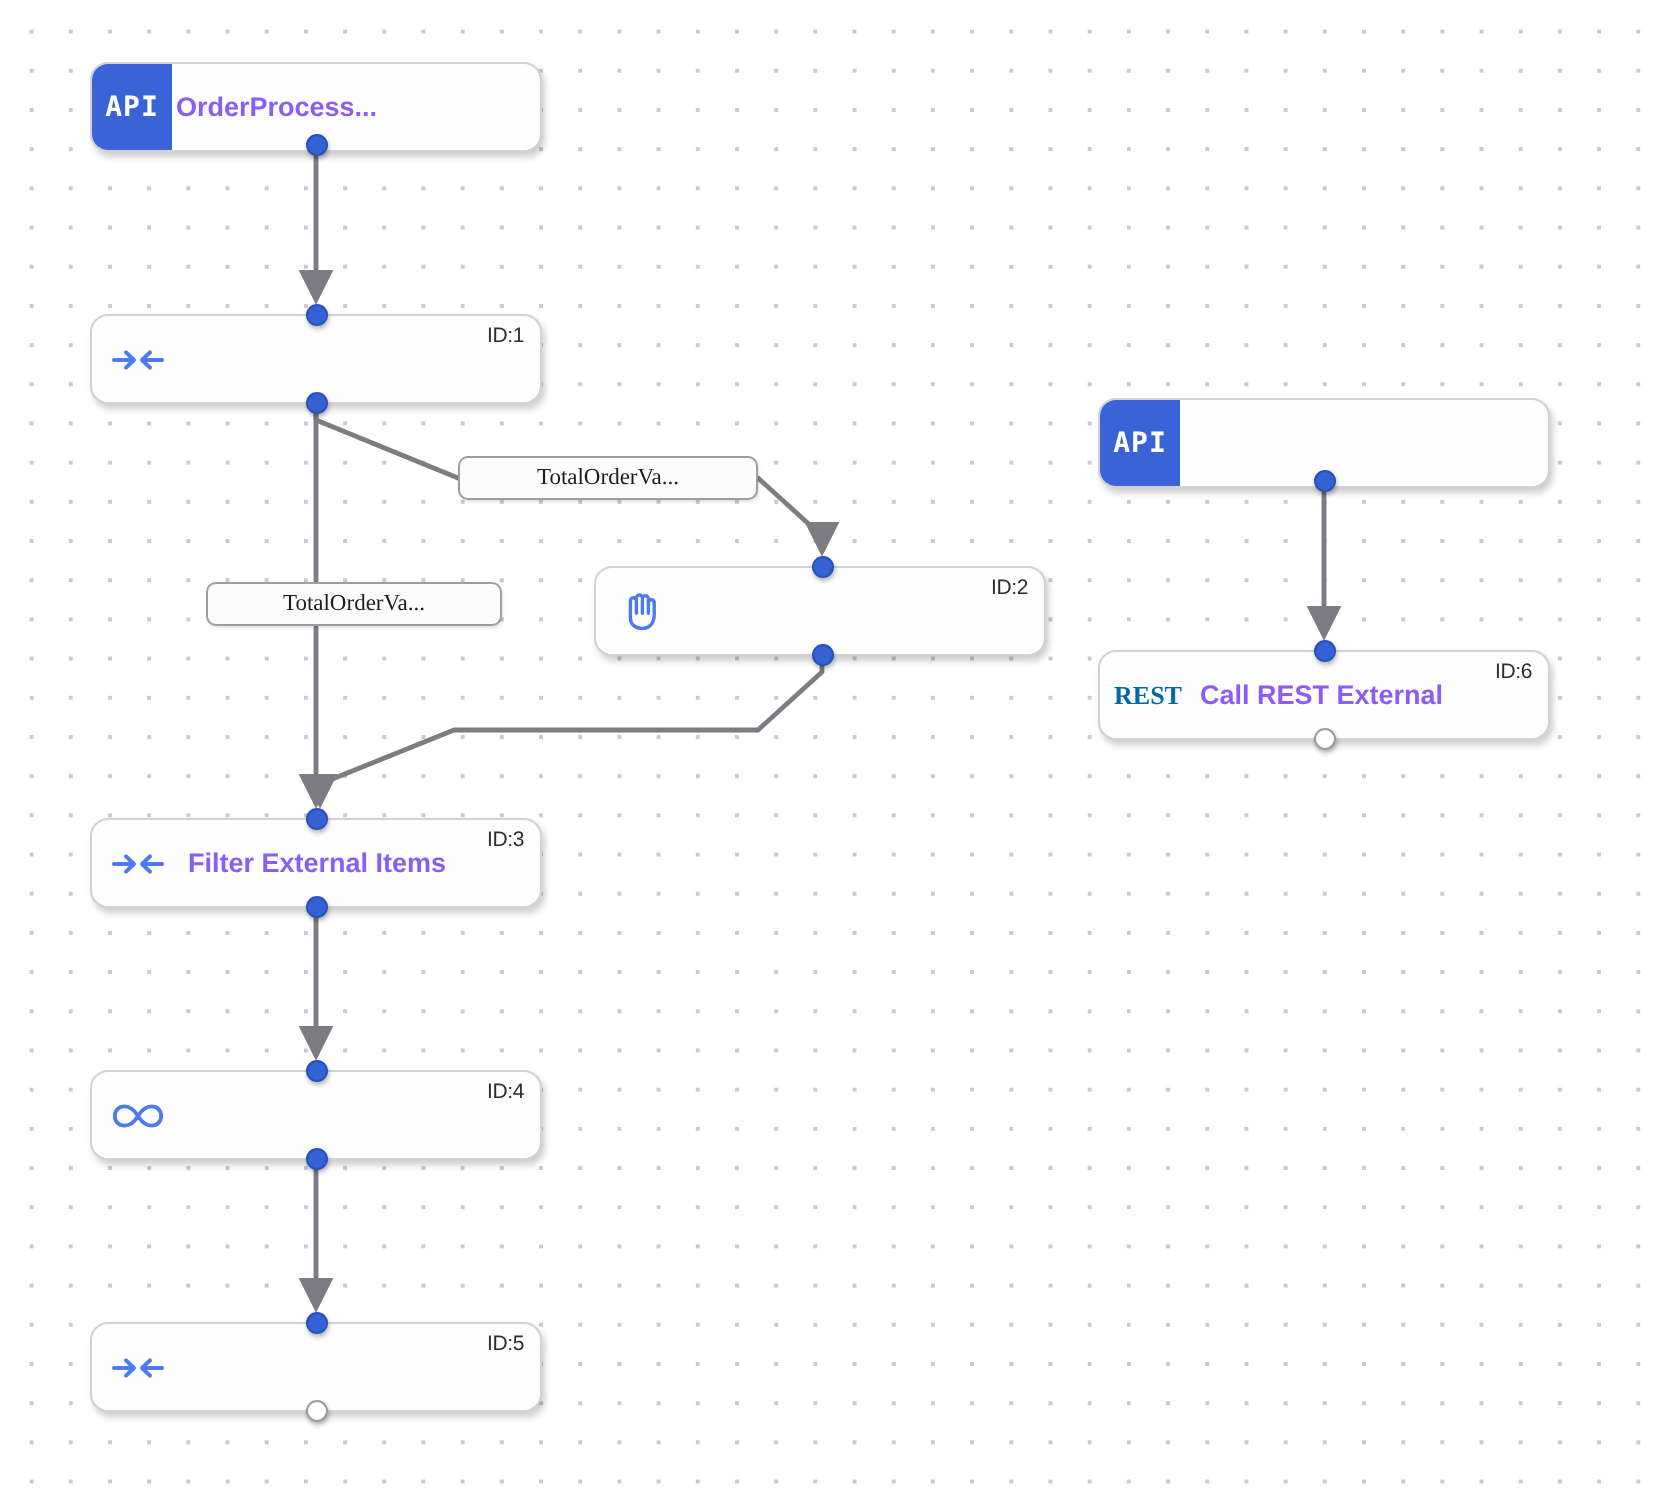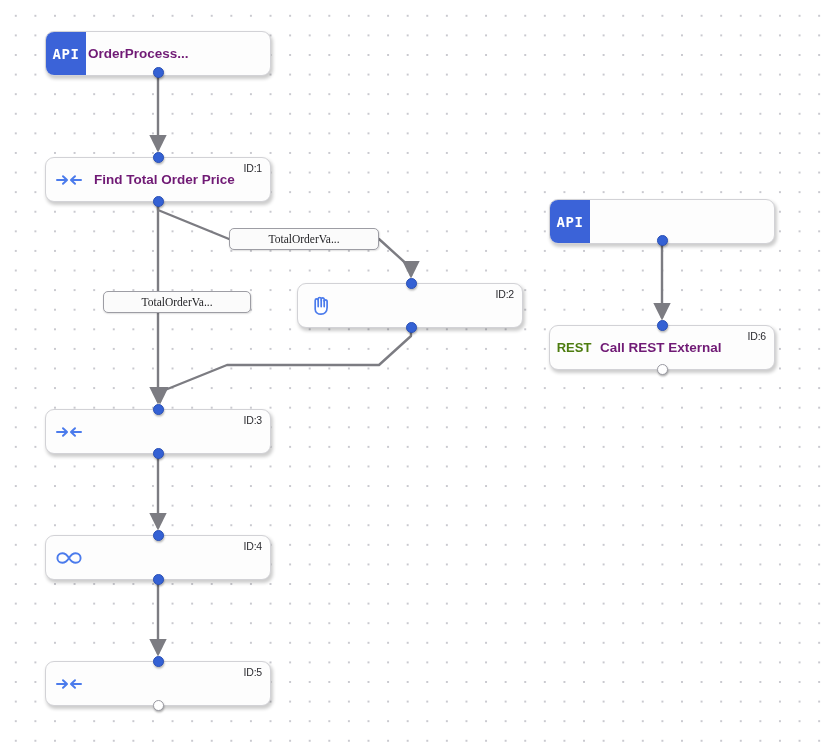--- a/index.html
+++ b/index.html
@@ -52,38 +52,38 @@
     font-size: 14px;
     font-weight: bold;
     letter-spacing: 0.5px;
   }
   .node-resticon {
     width: 48px;
     min-width: 48px;
     display: flex;
     align-items: center;
     justify-content: center;
-    color: #4d7c0f;
-    font-family: Liberation Sans, sans-serif;
+    color: #0369a1;
+    font-family: Liberation Serif, serif;
     font-size: 13px;
     font-weight: bold;
   }
   .node-icon {
     width: 46px;
     min-width: 46px;
     display: flex;
     align-items: center;
     justify-content: center;
   }
   .node-label {
     display: flex;
     align-items: center;
     font-size: 13.5px;
     font-weight: bold;
-    color: #701a75;
+    color: #8b5cf6;
     padding-left: 2px;
   }
   .node-id {
     position: absolute;
     right: 8px;
     top: 4px;
     font-size: 10.5px;
     color: #2b2b30;
     font-family: "Liberation Sans", sans-serif;
     letter-spacing: -0.2px;
@@ -164,21 +164,20 @@
     <div class="node-icon">
       <svg width="26" height="16" viewBox="0 0 26 16">
         <g stroke="#4b7bec" stroke-width="2" fill="none" stroke-linecap="round" stroke-linejoin="round">
           <line x1="1" y1="8" x2="10" y2="8"></line>
           <polyline points="7,4.2 11,8 7,11.8"></polyline>
           <line x1="25" y1="8" x2="16" y2="8"></line>
           <polyline points="19,4.2 15,8 19,11.8"></polyline>
         </g>
       </svg>
     </div>
-    <div class="node-label">Find Total Order Price</div>
     <div class="node-id">ID:1</div>
   </div>
   <div class="handle filled" style="left:152.5px; top:152px;"></div>
   <div class="handle filled" style="left:152.5px; top:196px;"></div>
 
   <div class="node" style="left:297px; top:283px; width:226px; height:45px;">
     <div class="node-icon">
       <svg width="20" height="22" viewBox="0 0 20 22">
         <g stroke="#4b7bec" stroke-width="1.7" fill="#ffffff" stroke-linejoin="round" stroke-linecap="round">
           <path d="M4.2 13.2 V5.4 a1.5 1.5 0 0 1 3 0 V4.0 a1.5 1.5 0 0 1 3 0 V4.4
@@ -199,20 +198,21 @@
     <div class="node-icon">
       <svg width="26" height="16" viewBox="0 0 26 16">
         <g stroke="#4b7bec" stroke-width="2" fill="none" stroke-linecap="round" stroke-linejoin="round">
           <line x1="1" y1="8" x2="10" y2="8"></line>
           <polyline points="7,4.2 11,8 7,11.8"></polyline>
           <line x1="25" y1="8" x2="16" y2="8"></line>
           <polyline points="19,4.2 15,8 19,11.8"></polyline>
         </g>
       </svg>
     </div>
+    <div class="node-label">Filter External Items</div>
     <div class="node-id">ID:3</div>
   </div>
   <div class="handle filled" style="left:152.5px; top:404px;"></div>
   <div class="handle filled" style="left:152.5px; top:448px;"></div>
 
   <div class="node" style="left:45px; top:535px; width:226px; height:45px;">
     <div class="node-icon">
       <svg width="28" height="16" viewBox="0 0 28 16">
         <path d="M14 8 C11.8 4.4 9.8 3.2 7.3 3.2 C4.4 3.2 2.4 5.3 2.4 8
                  C2.4 10.7 4.4 12.8 7.3 12.8 C9.8 12.8 11.8 11.6 14 8

